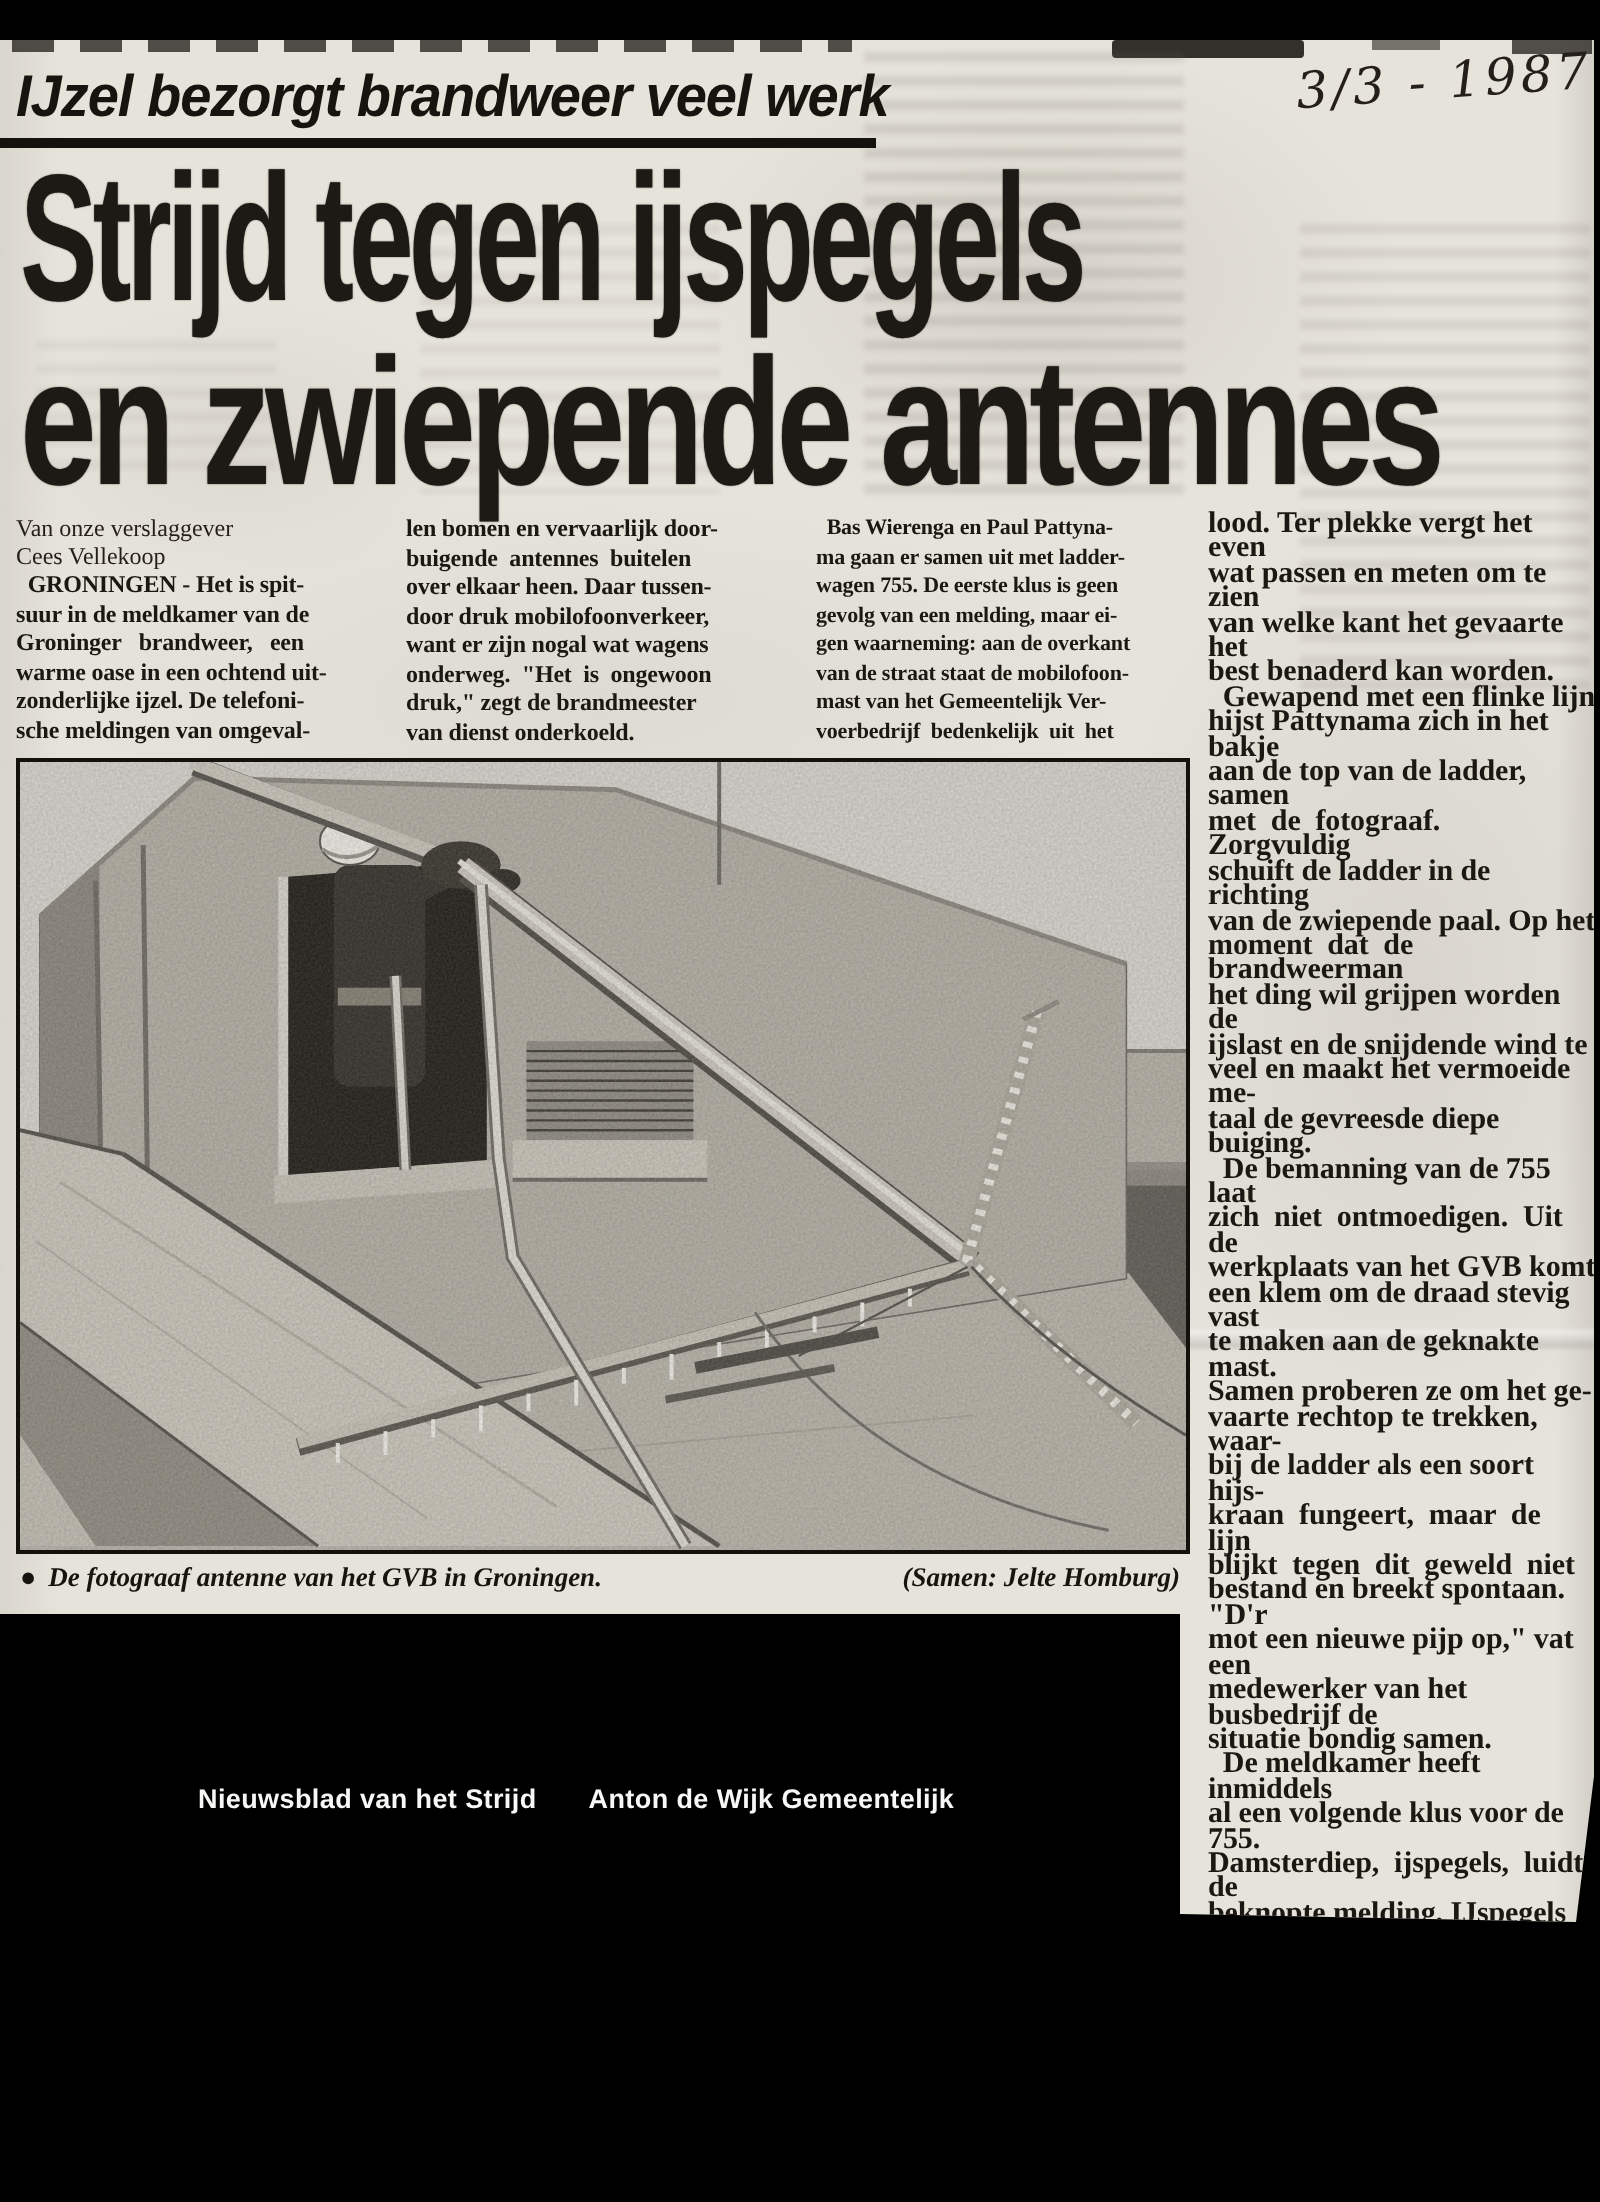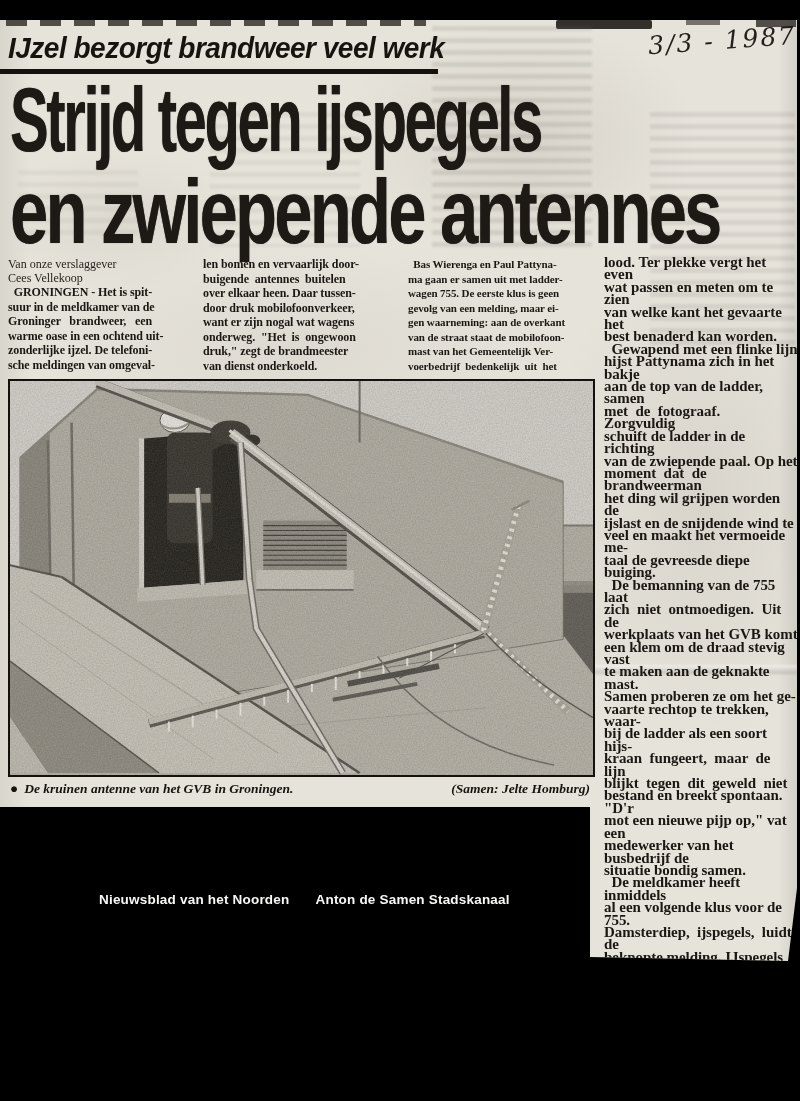--- a/index.html
+++ b/index.html
@@ -288,20 +288,20 @@
         <line x1="340" y1="306" x2="432" y2="288" stroke="#4e4b44" stroke-width="6"></line>
         <line x1="325" y1="322" x2="410" y2="306" stroke="#5d5952" stroke-width="4"></line>
       </g>
 
       <rect x="0" y="0" width="587" height="398" filter="url(#gd)" opacity="0.20"></rect>
       <rect x="0" y="0" width="587" height="398" filter="url(#gl)" opacity="0.16"></rect>
     </svg>
   </div>
 
   <div class="abs caption-row">
-    <span><span class="caption-bullet">●</span><span>De kruinen antenne van het GVB in Groningen.</span></span>
+    <span><span class="caption-bullet">●</span><span>De fotograaf antenne van het GVB in Groningen.</span></span>
     <span>(Samen: Jelte Homburg)</span>
   </div>
 </div>
 
 <div class="abs footer">
-  <span>Nieuwsblad van het Noorden</span><span class="gap"></span><span>Anton de Samen Stadskanaal</span>
+  <span>Nieuwsblad van het Strijd</span><span class="gap"></span><span>Anton de Wijk Gemeentelijk</span>
 </div>
 
 </body></html>

